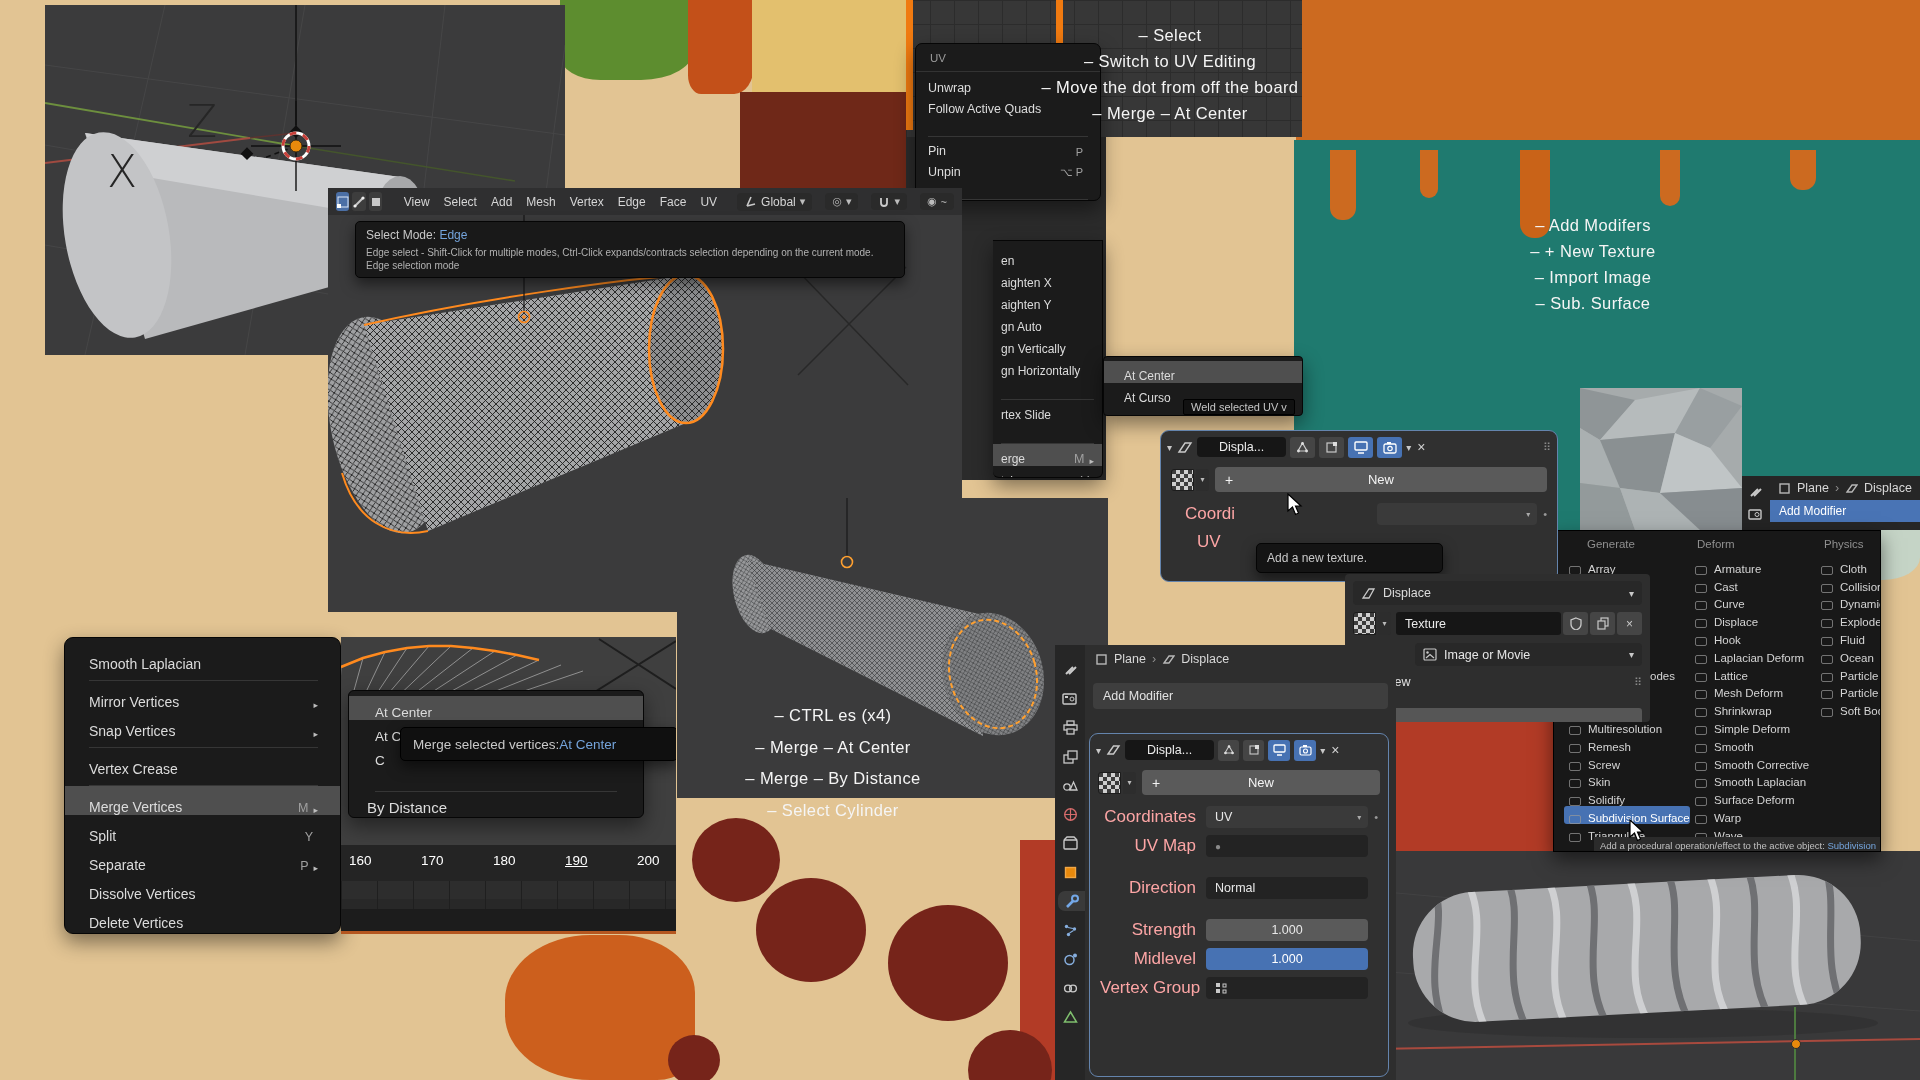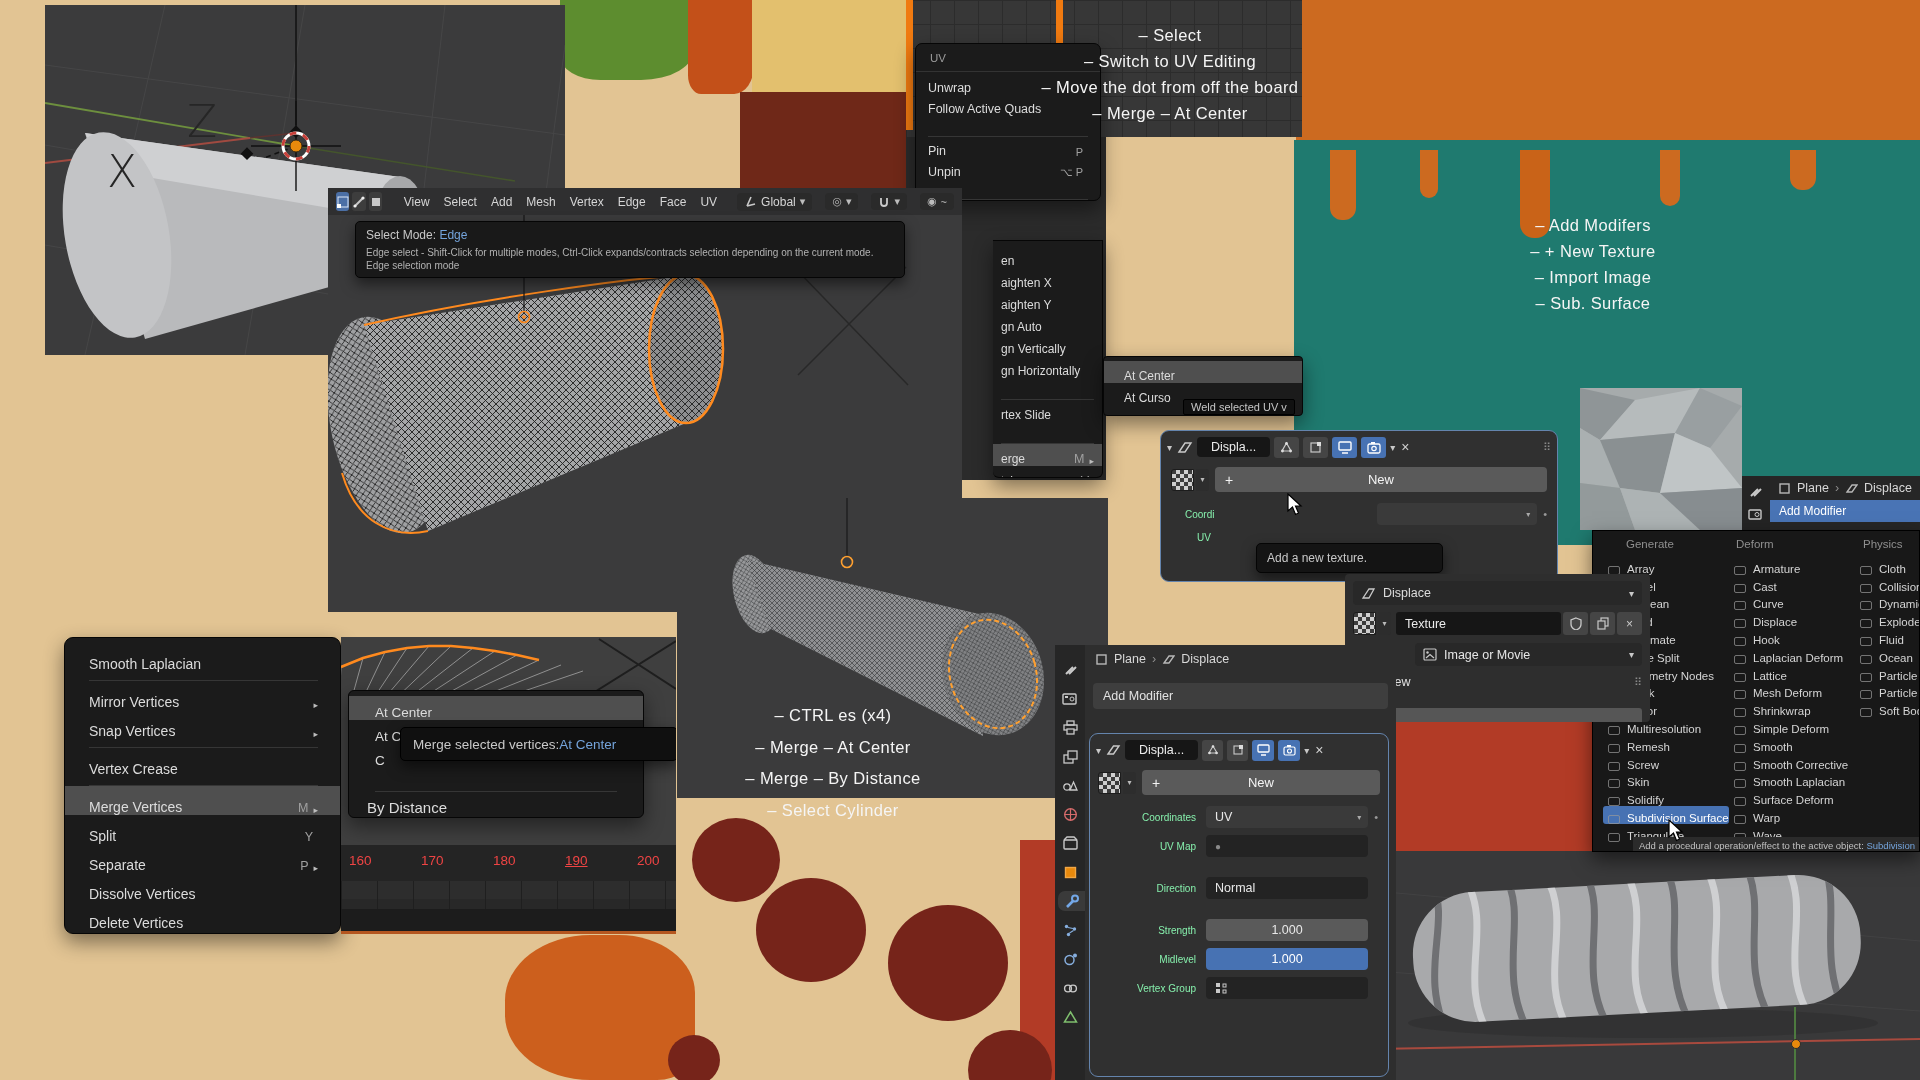--- a/index.html
+++ b/index.html
@@ -20,34 +20,34 @@
 .mrow.hl{background:#4f4f4f}
 .mrow.sep{height:9px;padding:0 4px}
 .mrow.sep::before{content:"";flex:1;border-top:1px solid #363636}
 .sm .mrow{height:21px;font-size:12.5px;padding:0 12px}
 .sm .mrow .ms{font-size:11px;margin-left:8px}
 .xs .mrow{height:22px;font-size:12px;padding:0 8px}
 
 .blpanel{position:absolute;background:#303030;border:1.5px solid #6484ad;border-radius:9px;overflow:hidden}
 .phead{display:flex;align-items:center;gap:4px;padding:5px 6px;height:32px}
 .chev{color:#c8c8c8;font-size:10px}
-.namebox{background:#161616;border-radius:4px;padding:3px 14px;color:#ececec;font-size:12.5px}
+.namebox{background:#161616;border-radius:4px;padding:3px 22px;color:#ececec;font-size:12.5px}
 .iconbtn{width:25px;height:21px;border-radius:3px;display:flex;align-items:center;justify-content:center;color:#c9c9c9;font-size:12px;flex:0 0 auto}
 .iconbtn.grey{background:#454545}
 .iconbtn.blue{background:#4772b3}
 .xbtn{color:#d2d2d2;font-size:14px;margin-left:2px}
 .grip{color:#8a8a8a;font-size:11px;margin-left:auto}
 .newrow{display:flex;align-items:center;gap:2px;padding:4px 10px}
 .checker{width:23px;height:22px;border-radius:3px 0 0 3px;background:repeating-conic-gradient(#cfcfcf 0 25%,#3c3c3c 0 50%) 0 0/8px 8px #3c3c3c;border:1px solid #1c1c1c}
 .chkdrop{width:13px;height:22px;background:#2d2d2d;border-radius:0 3px 3px 0;display:flex;align-items:center;justify-content:center;color:#bbb;font-size:8px}
 .btn-new{flex:1;background:#5a5a5a;border-radius:4px;height:25px;display:flex;align-items:center;color:#f4f4f4;font-size:13px;position:relative;margin-left:4px}
 .btn-new .plus{position:absolute;left:10px;font-size:14px}
 .btn-new .lbl{margin:0 auto}
 .prow{display:flex;align-items:center;margin:7px 10px 0}
-.plabel{width:106px;text-align:right;color:#86efac;font-size:10px;padding-right:10px;white-space:nowrap}
+.plabel{width:106px;text-align:right;color:#fca5a5;font-size:17px;padding-right:10px;white-space:nowrap}
 .pfield{flex:1;height:22px;border-radius:4px;background:#232323;color:#e8e8e8;font-size:12.5px;display:flex;align-items:center;padding:0 9px;position:relative}
 .pfield.drop{background:#3a3a3a}
 .pfield.drop::after{content:"▾";position:absolute;right:7px;font-size:8px;color:#aaa}
 .pfield.slider{background:#5a5a5a;justify-content:center}
 .pfield.sel{background:#4772b3;justify-content:center;color:#fff}
 .pdot{color:#999;margin-left:6px;font-size:11px}
 
 #addmenu{position:absolute;background:#181818;border:1px solid #000;overflow:hidden;box-shadow:0 8px 18px rgba(0,0,0,.5)}
 .amhead{position:absolute;top:7px;font-size:11.5px;color:#8f8f8f}
 .amcol{position:absolute;top:26px}
@@ -69,21 +69,21 @@
 .bluetext{color:#74a4dc}
 
 #props{position:absolute;background:#2e2e2e;overflow:hidden}
 .tabstrip{position:absolute;left:0;top:0;width:30px;height:100%;background:#262626;display:flex;flex-direction:column;align-items:stretch;padding-top:14px;gap:9px}
 .tab{height:20px;display:flex;align-items:center;justify-content:center}
 .tab.active{background:#3a3a3a;border-radius:7px 0 0 7px;margin-left:3px}
 .crumb{display:flex;align-items:center;gap:6px;font-size:12.5px;color:#d8d8d8;padding:7px 10px}
 .crumbsep{color:#8f8f8f}
 .bigbtn{background:#3e3e3e;border-radius:4px;height:26px;display:flex;align-items:center;color:#e2e2e2;font-size:12.5px;padding:0 10px;margin:10px 8px 0}
 
-.tick{position:absolute;color:#ef4444;font-size:13.5px}
+.tick{position:absolute;color:#ffffff;font-size:13.5px}
 .cursor{position:absolute;width:17px;height:25px;z-index:40;pointer-events:none}
 .weldtip{position:absolute;background:#111;border:1px solid #000;color:#c6c6c6;font-size:11px;padding:1px 7px;white-space:nowrap;border-radius:2px}
 .mtooltip{position:absolute;background:#101010;border:1px solid #000;border-radius:5px;color:#c9c9c9;font-size:13.5px;display:flex;align-items:center;padding:0 12px;box-shadow:0 6px 14px rgba(0,0,0,.5);white-space:nowrap}
 </style>
 </head>
 <body>
 
 <div class="patch" style="left:560px;top:0;width:135px;height:80px;background:#5d8d2f;border-radius:0 0 40% 30%"></div>
 <div class="patch" style="left:688px;top:0;width:66px;height:94px;background:#c35019;border-radius:0 0 30% 20%"></div>
 <div class="patch" style="left:752px;top:0;width:156px;height:96px;background:#e3c06e"></div>
@@ -420,21 +420,21 @@
       <span class="crumbsep">›</span>
       <svg width="13" height="13">
           <path d="M2 10 L7 3 H12 L7 10 Z" fill="none" stroke="#b8b8b8" stroke-width="1.3"></path>
         </svg>
       <span>Displace</span>
     </div>
     <div style="background:#4974b5;color:#fff;font-size:12px;height:22px;display:flex;align-items:center;padding:0 9px">Add Modifier</div>
   </div>
 </div>
 
-<div id="addmenu" style="left:1592px;top:530px;width:328px;height:322px">
+<div id="addmenu" style="left:1553px;top:530px;width:328px;height:322px">
   <div class="amhead" style="left:33px">Generate</div>
   <div class="amhead" style="left:143px">Deform</div>
   <div class="amhead" style="left:270px">Physics</div>
   <div class="amcol" style="left:10px;width:126px">
     <div class="amrow">
       <span class="micon"></span>
       <span class="ml">Array</span>
     </div>
       <div class="amrow">
       <span class="micon"></span>

